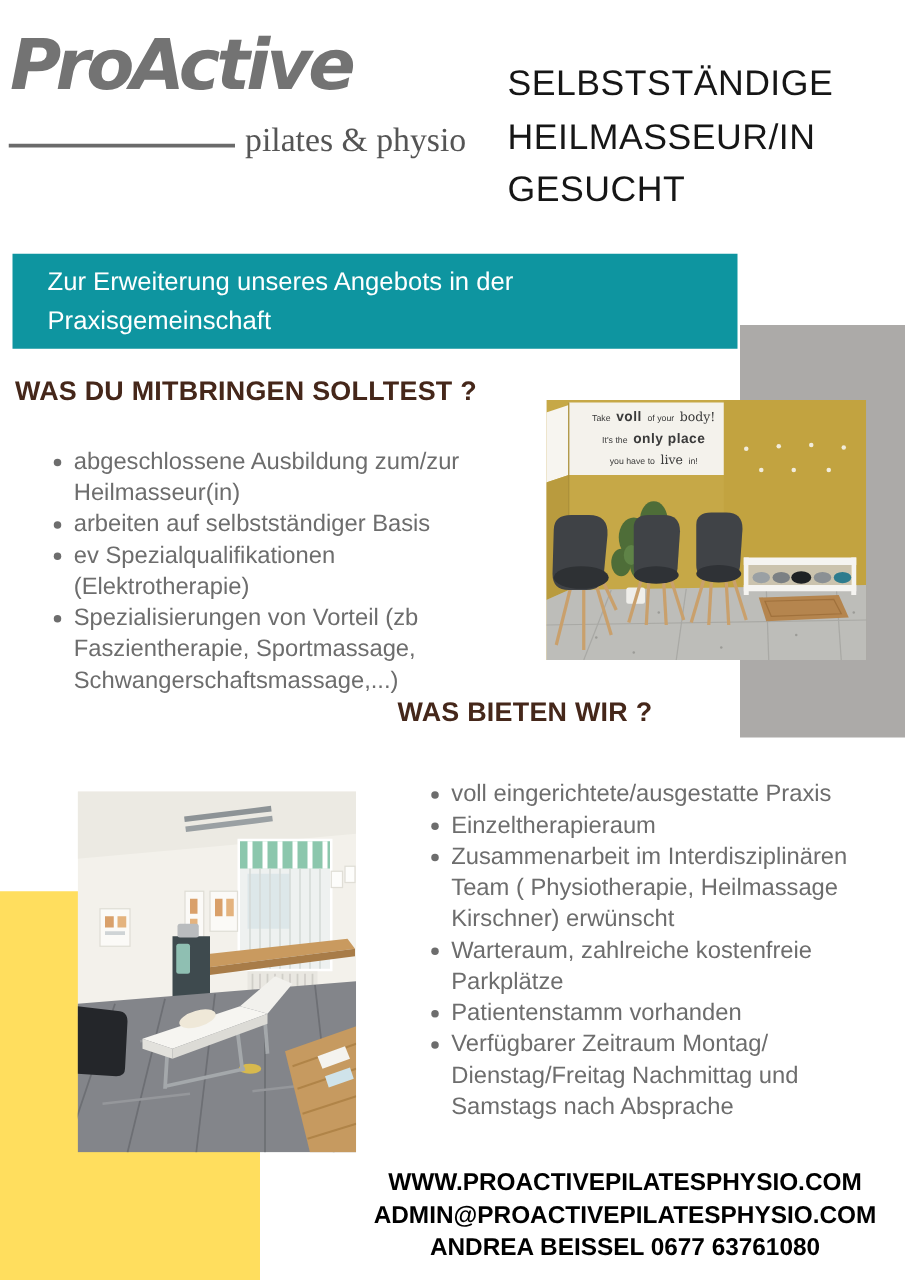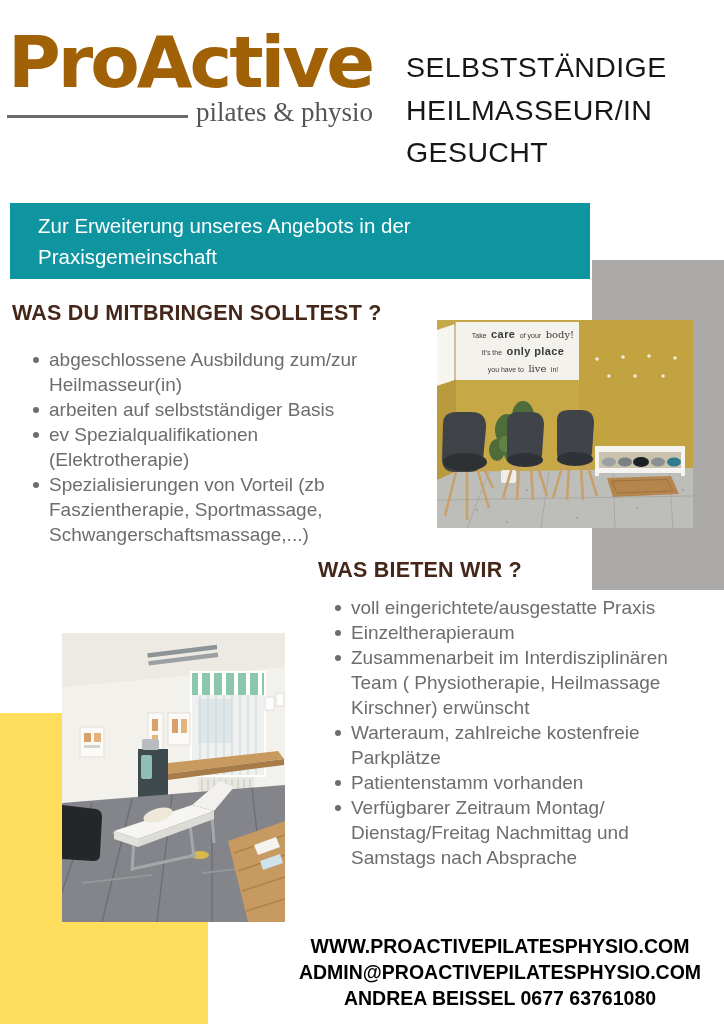--- a/index.html
+++ b/index.html
@@ -3,22 +3,22 @@
 <meta charset="utf-8">
 <style>
   html,body{margin:0;padding:0;}
   body{
     width:724px;height:1024px;position:relative;overflow:hidden;
     background:#ffffff;font-family:"Liberation Sans",sans-serif;
   }
   
   .logo-script{
     position:absolute;left:8px;top:20px;
-    font-family:"DejaVu Sans",sans-serif;font-weight:700;
-    font-size:72px;letter-spacing:-3px;color:#a16207;white-space:nowrap;
+    font-family:"DejaVu Sans",sans-serif;font-style:italic;font-weight:700;
+    font-size:56px;letter-spacing:-3px;color:#737373;white-space:nowrap;
   }
   .logo-rule{position:absolute;left:7px;top:115px;width:181px;height:3px;background:#6a6a6a;}
   .logo-sub{
     position:absolute;left:196px;top:97px;
     font-family:"Liberation Serif",serif;font-size:27px;color:#555555;white-space:nowrap;
   }
   
   .main-title{
     position:absolute;left:406px;top:46px;width:312px;
     text-align:left;font-size:28.5px;line-height:42.5px;color:#161616;
@@ -33,29 +33,29 @@
   
   .gray-block{position:absolute;left:592px;top:260px;width:132px;height:330px;background:#acaaa8;}
   .yellow-block{position:absolute;left:0;top:713px;width:208px;height:311px;background:#ffde5e;}
   
   .sec-heading{
     position:absolute;font-size:21.5px;font-weight:700;color:#45271a;letter-spacing:.2px;white-space:nowrap;
   }
   .sec-bring{left:12px;top:301px;}
   .sec-offer{left:318px;top:558px;text-align:right;}
   
-  ul.bullets{list-style:none;margin:5px;padding:0;position:absolute;}
+  ul.bullets{list-style:none;margin:15px;padding:0;position:absolute;}
   ul.bullets li{
     position:relative;padding-left:16px;font-size:19px;line-height:25px;color:#6d6d6d;
   }
   ul.bullets li::before{
     content:"";position:absolute;left:0;top:9.5px;width:6px;height:6px;border-radius:50%;background:#6d6d6d;
   }
   .list-bring{left:28px;top:342px;width:352px;}
-  .list-offer{left:330px;top:590px;width:362px;}
+  .list-offer{left:330px;top:608px;width:362px;}
   
   .photo{position:absolute;overflow:hidden;}
   .photo1{left:437px;top:320px;width:256px;height:208px;}
   .photo2{left:62px;top:633px;width:223px;height:289px;}
   .photo svg{display:block;width:100%;height:100%;}
   
   .decal{
     position:absolute;left:24px;top:6px;width:124px;text-align:center;color:#3a3a3a;line-height:14px;
   }
   .d-small{font-size:7px;}
@@ -197,21 +197,21 @@
       </g>
     </g>
 
     <polygon points="170,158 234,156 242,174 176,177" fill="#b5854e"></polygon>
     <polygon points="175,161 230,159.5 236,171 180,173" fill="none" stroke="#a0713c" stroke-width="1"></polygon>
   </svg>
 
   <div class="decal">
     <div>
       <span class="d-small">Take</span>
-      <span class="d-big">care</span>
+      <span class="d-big">voll</span>
       <span class="d-small">of your</span>
       <span class="d-script">body!</span>
     </div>
     <div>
       <span class="d-small">It's the</span>
       <span class="d-big">only place</span>
     </div>
     <div>
       <span class="d-small">you have to</span>
       <span class="d-script">live</span>

